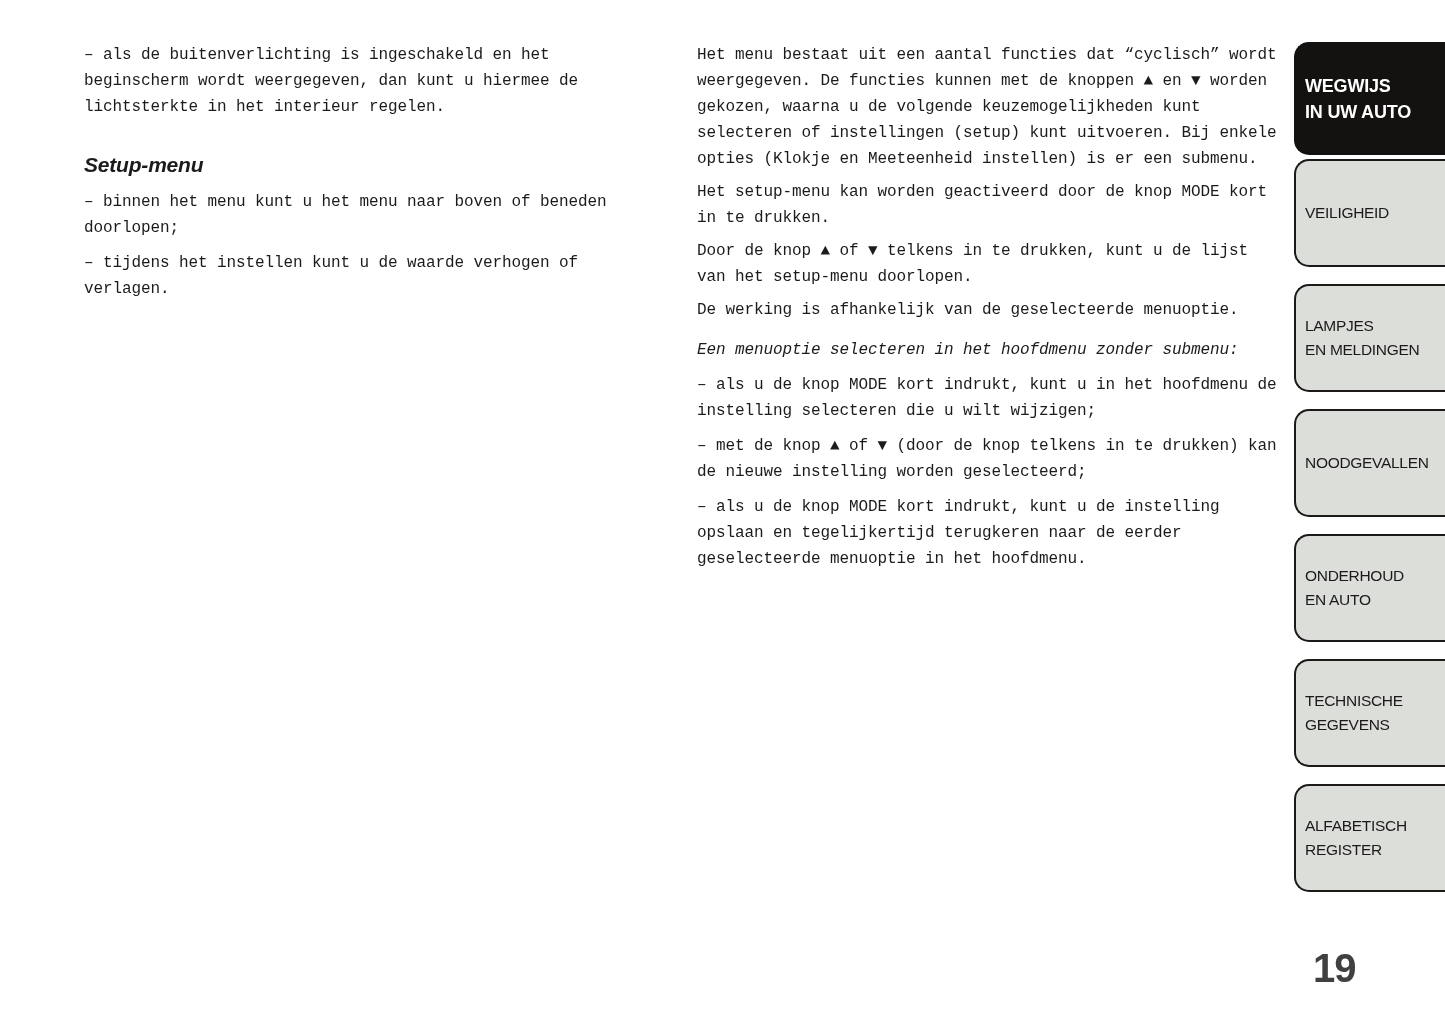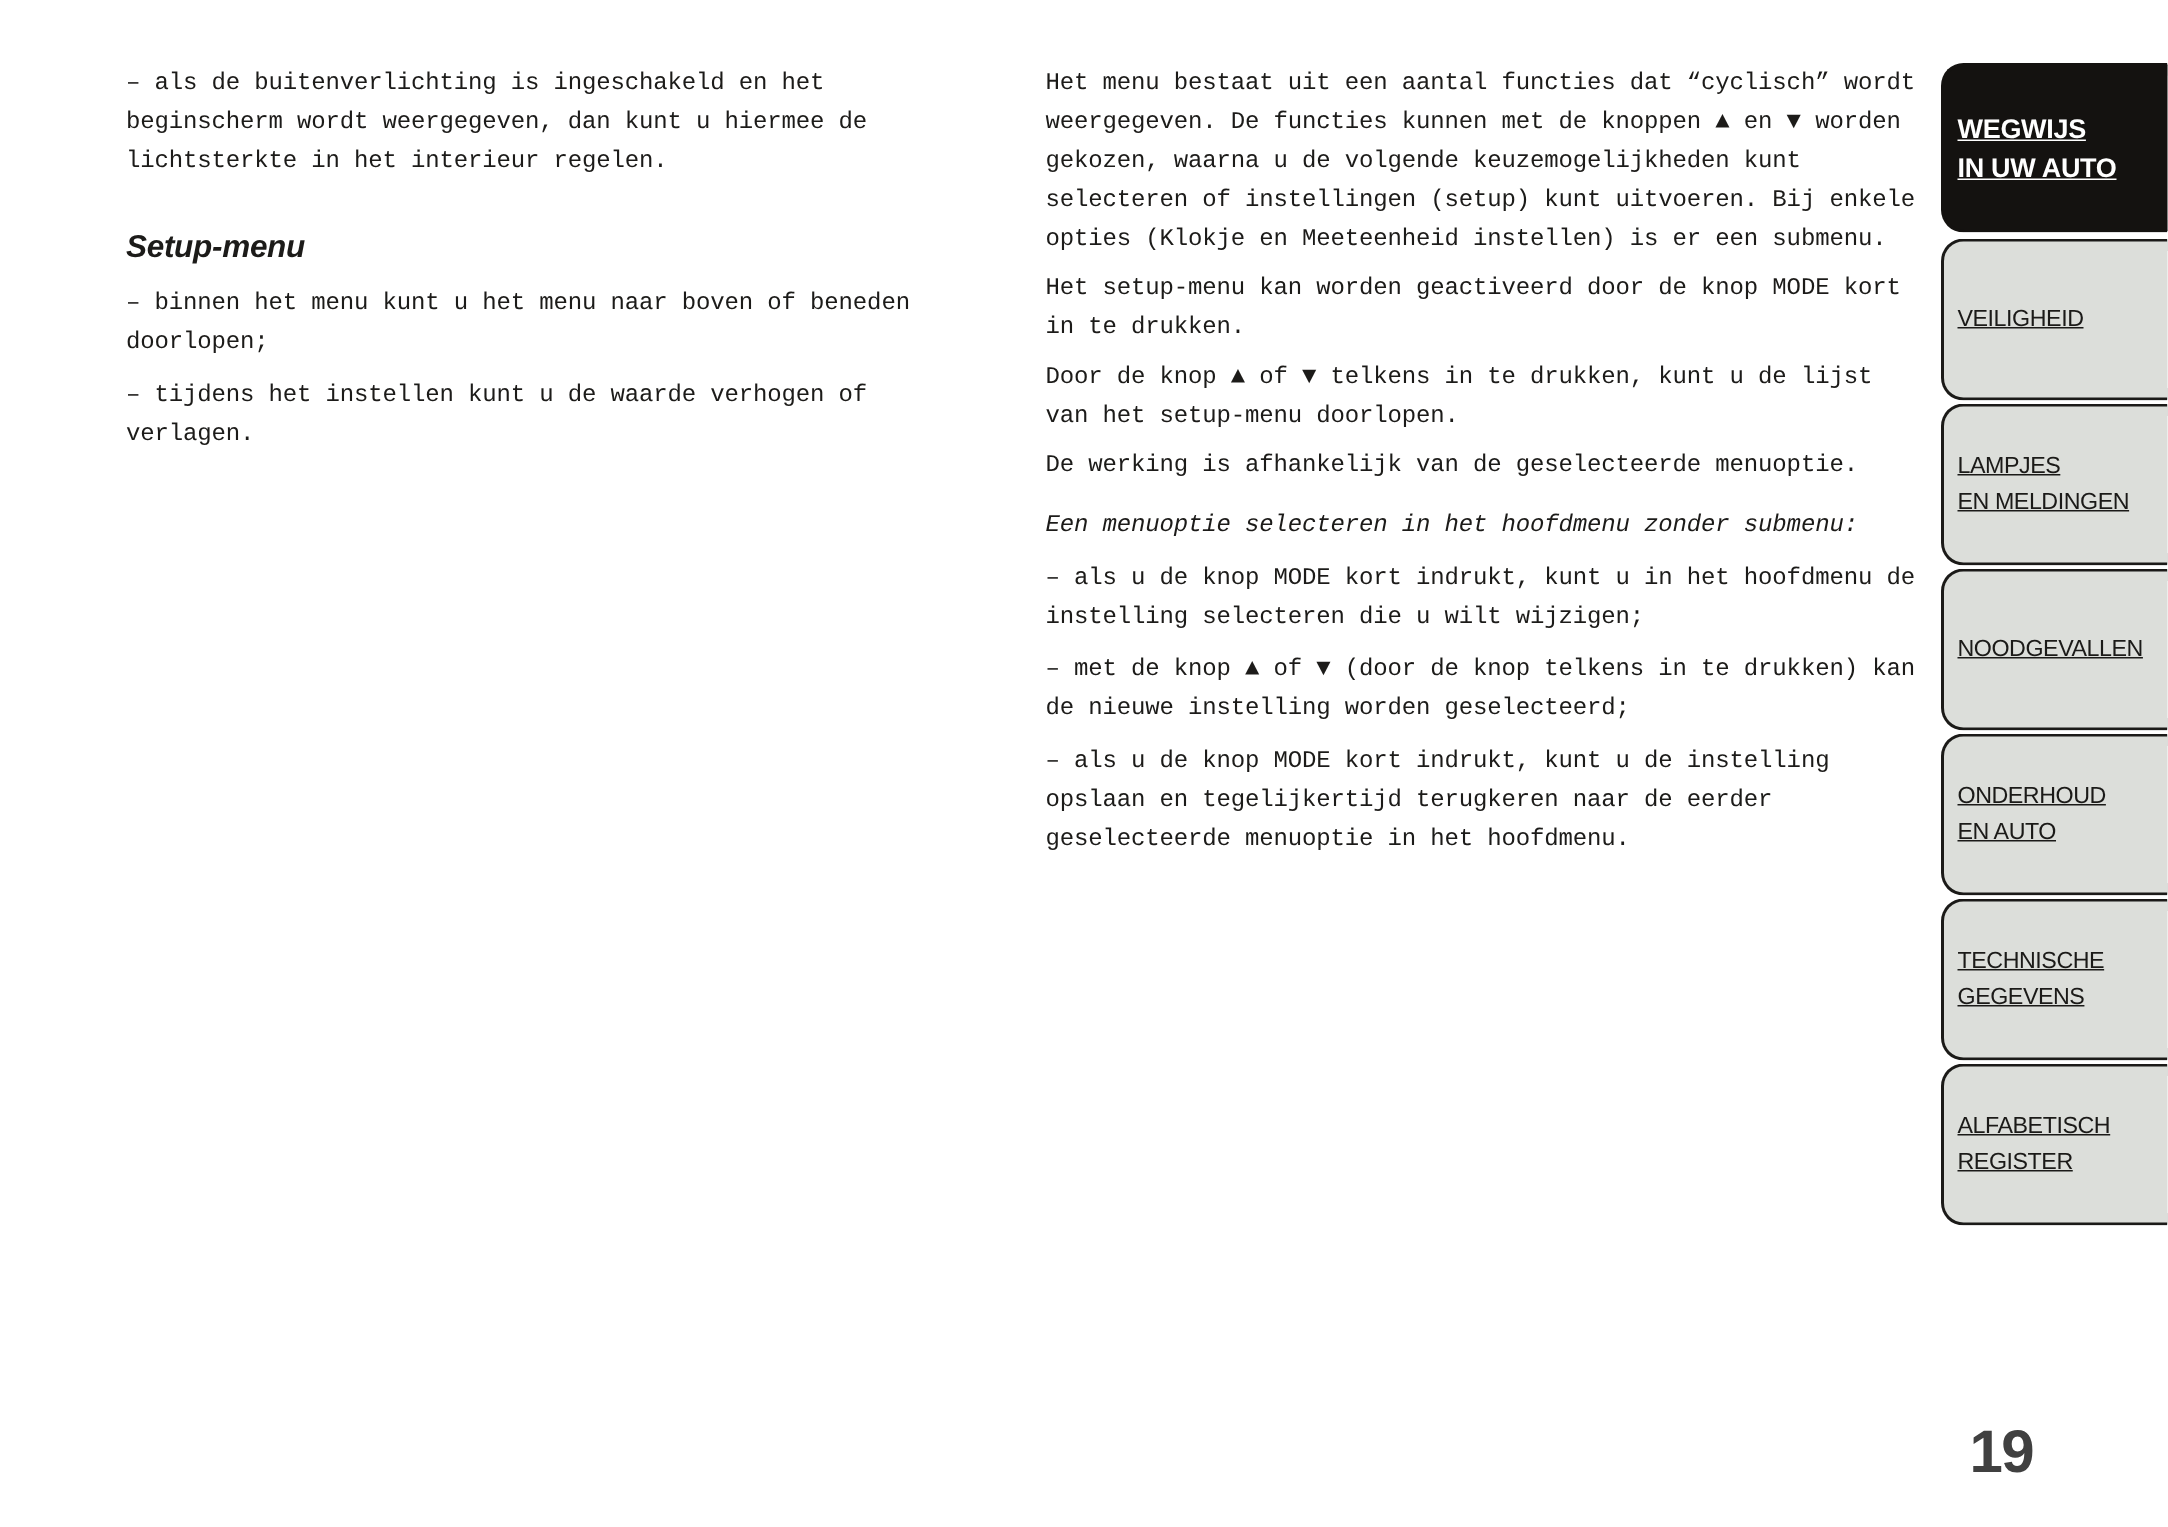--- a/index.html
+++ b/index.html
@@ -60,37 +60,36 @@
   
   .sidebar {
     position: absolute;
     top: 42px;
     right: 0;
     width: 151px;
   }
   .tab {
     box-sizing: border-box;
     height: 108px;
-    margin-bottom: 2px;
+    margin-bottom: 17px;
     background: #dcdeda;
     border: 2px solid #1b1a18;
     border-right: none;
     border-radius: 15px 0 0 15px;
     display: flex;
     align-items: center;
     padding-left: 9px;
     cursor: pointer;
   }
   .tab-label {
     font-size: 15.5px;
     line-height: 24px;
     white-space: pre-line;
     letter-spacing: -0.3px;
     color: #1b1a18;
-    text-decoration: underline;
   }
   .tab.active {
     background: #141210;
     border-color: #141210;
     height: 113px;
     margin-bottom: 4px;
   }
   .tab.active .tab-label {
     color: #ffffff;
     font-weight: bold;

